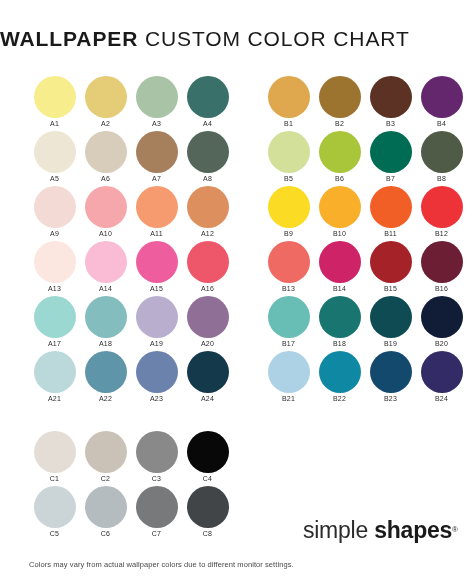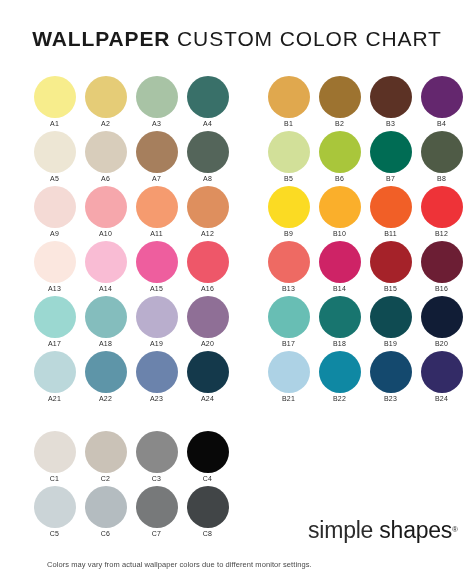--- a/index.html
+++ b/index.html
@@ -14,21 +14,21 @@
     color: #231f20;
     position: relative;
     overflow: hidden;
   }
 
   
   .title-wrap {
     position: absolute;
     top: 27px;
     left: 0;
-    width: 474px;
+    width: 402px;
     text-align: center;
     letter-spacing: 0.055em;
     white-space: nowrap;
   }
   .title-bold {
     font-size: 21px;
     font-weight: 700;
     color: #1a1a1a;
   }
   .title-light {
@@ -85,21 +85,21 @@
     line-height: 1;
   }
   .logo-simple {
     font-size: 23px;
     font-weight: 300;
     color: #2b2b2b;
     letter-spacing: -0.01em;
   }
   .logo-shapes {
     font-size: 23px;
-    font-weight: 400;
+    font-weight: 700;
     color: #1a1a1a;
     letter-spacing: -0.01em;
     margin-top: 20px;
   }
   .logo-reg {
     font-size: 8px;
     vertical-align: super;
     color: #2b2b2b;
   }
   .logo-tag {
@@ -107,21 +107,21 @@
     font-size: 9px;
     font-weight: 400;
     color: #3a3a3a;
     letter-spacing: 0.01em;
     white-space: nowrap;
   }
 
   
   .footer-note {
     position: absolute;
-    left: 47px;
+    left: 29px;
     top: 560px;
     font-size: 7.5px;
     color: #4a4a4a;
     letter-spacing: 0.01em;
     white-space: nowrap;
   }
 </style>
 </head>
 <body>
 

